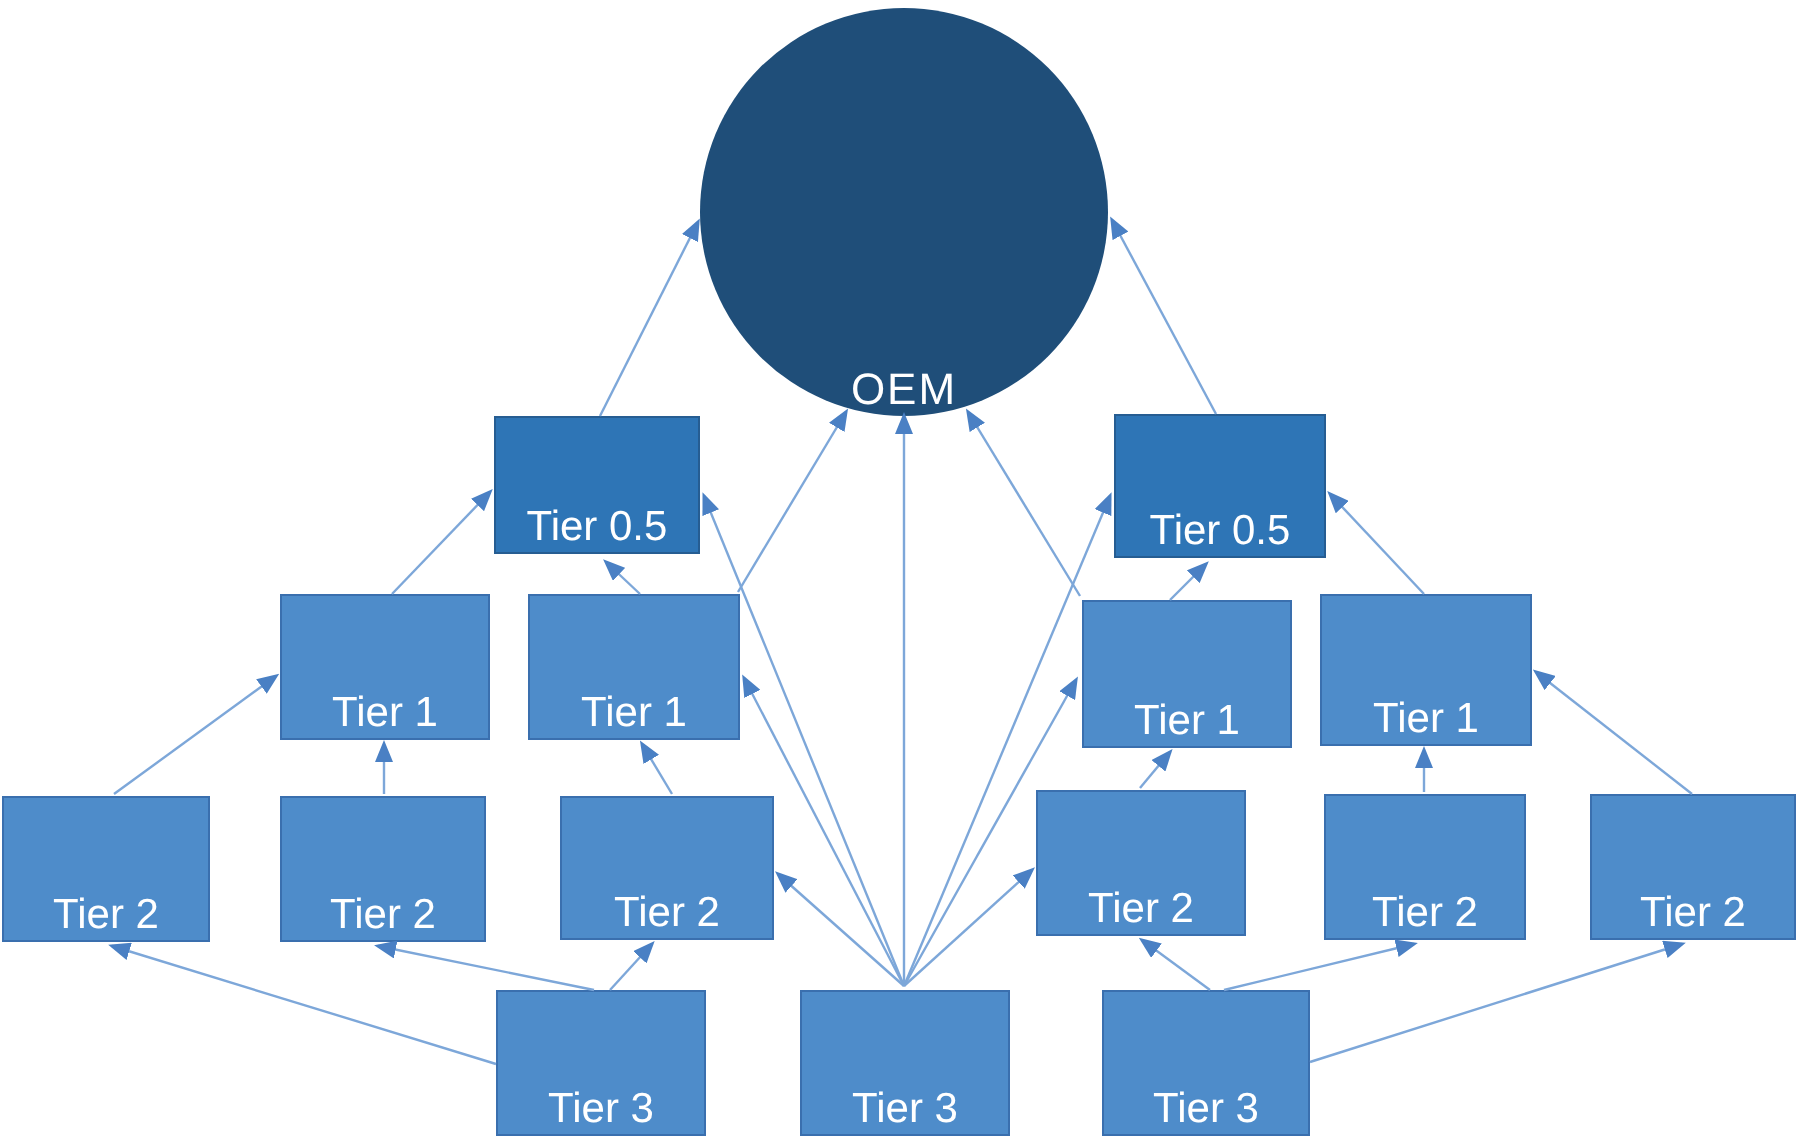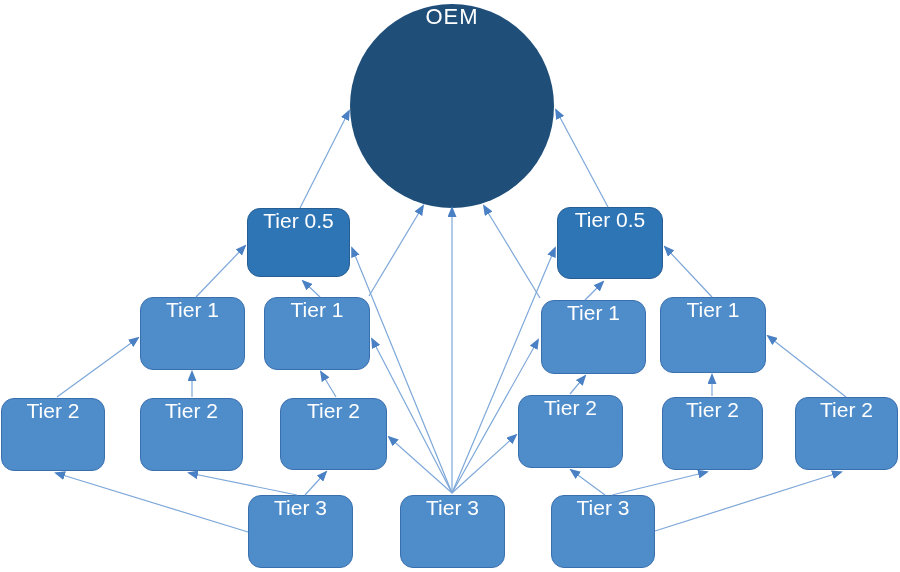--- a/index.html
+++ b/index.html
@@ -5,40 +5,40 @@
   html,body{margin:0;padding:0;background:#ffffff;}
   #canvas{
     position:relative;
     width:900px;height:572px;
     background:#ffffff;
     overflow:hidden;
     font-family:"Liberation Sans", sans-serif;
   }
   .node{
     position:absolute;
-    display:flex;align-items:flex-start;justify-content:center;
+    display:flex;align-items:flex-end;justify-content:center;
     color:#ffffff;
     box-sizing:border-box;
     text-align:center;
   }
   .node.rect{
     font-size:21px;
     border:1px solid;
   }
   .node.circle{
     border-radius:50%;
     font-size:22px;
     letter-spacing:1px;
   }
   #edges{
     position:absolute;left:0;top:0;
     pointer-events:none;
     z-index:5;
   }
-  .node{z-index:2;border-radius:13px;}
+  .node{z-index:2;}
 </style>
 </head>
 <body>
 
 <div id="canvas" style="background: rgb(255, 255, 255);">
   <svg id="edges" width="900" height="572" viewBox="0 0 900 572">
     <defs>
       <marker id="arrowhead" markerUnits="userSpaceOnUse" markerWidth="11" markerHeight="9" refX="9" refY="4.5" orient="auto">
         <path d="M0,0 L11,4.5 L0,9 Z" fill="#4a80c4"></path>
       </marker>

